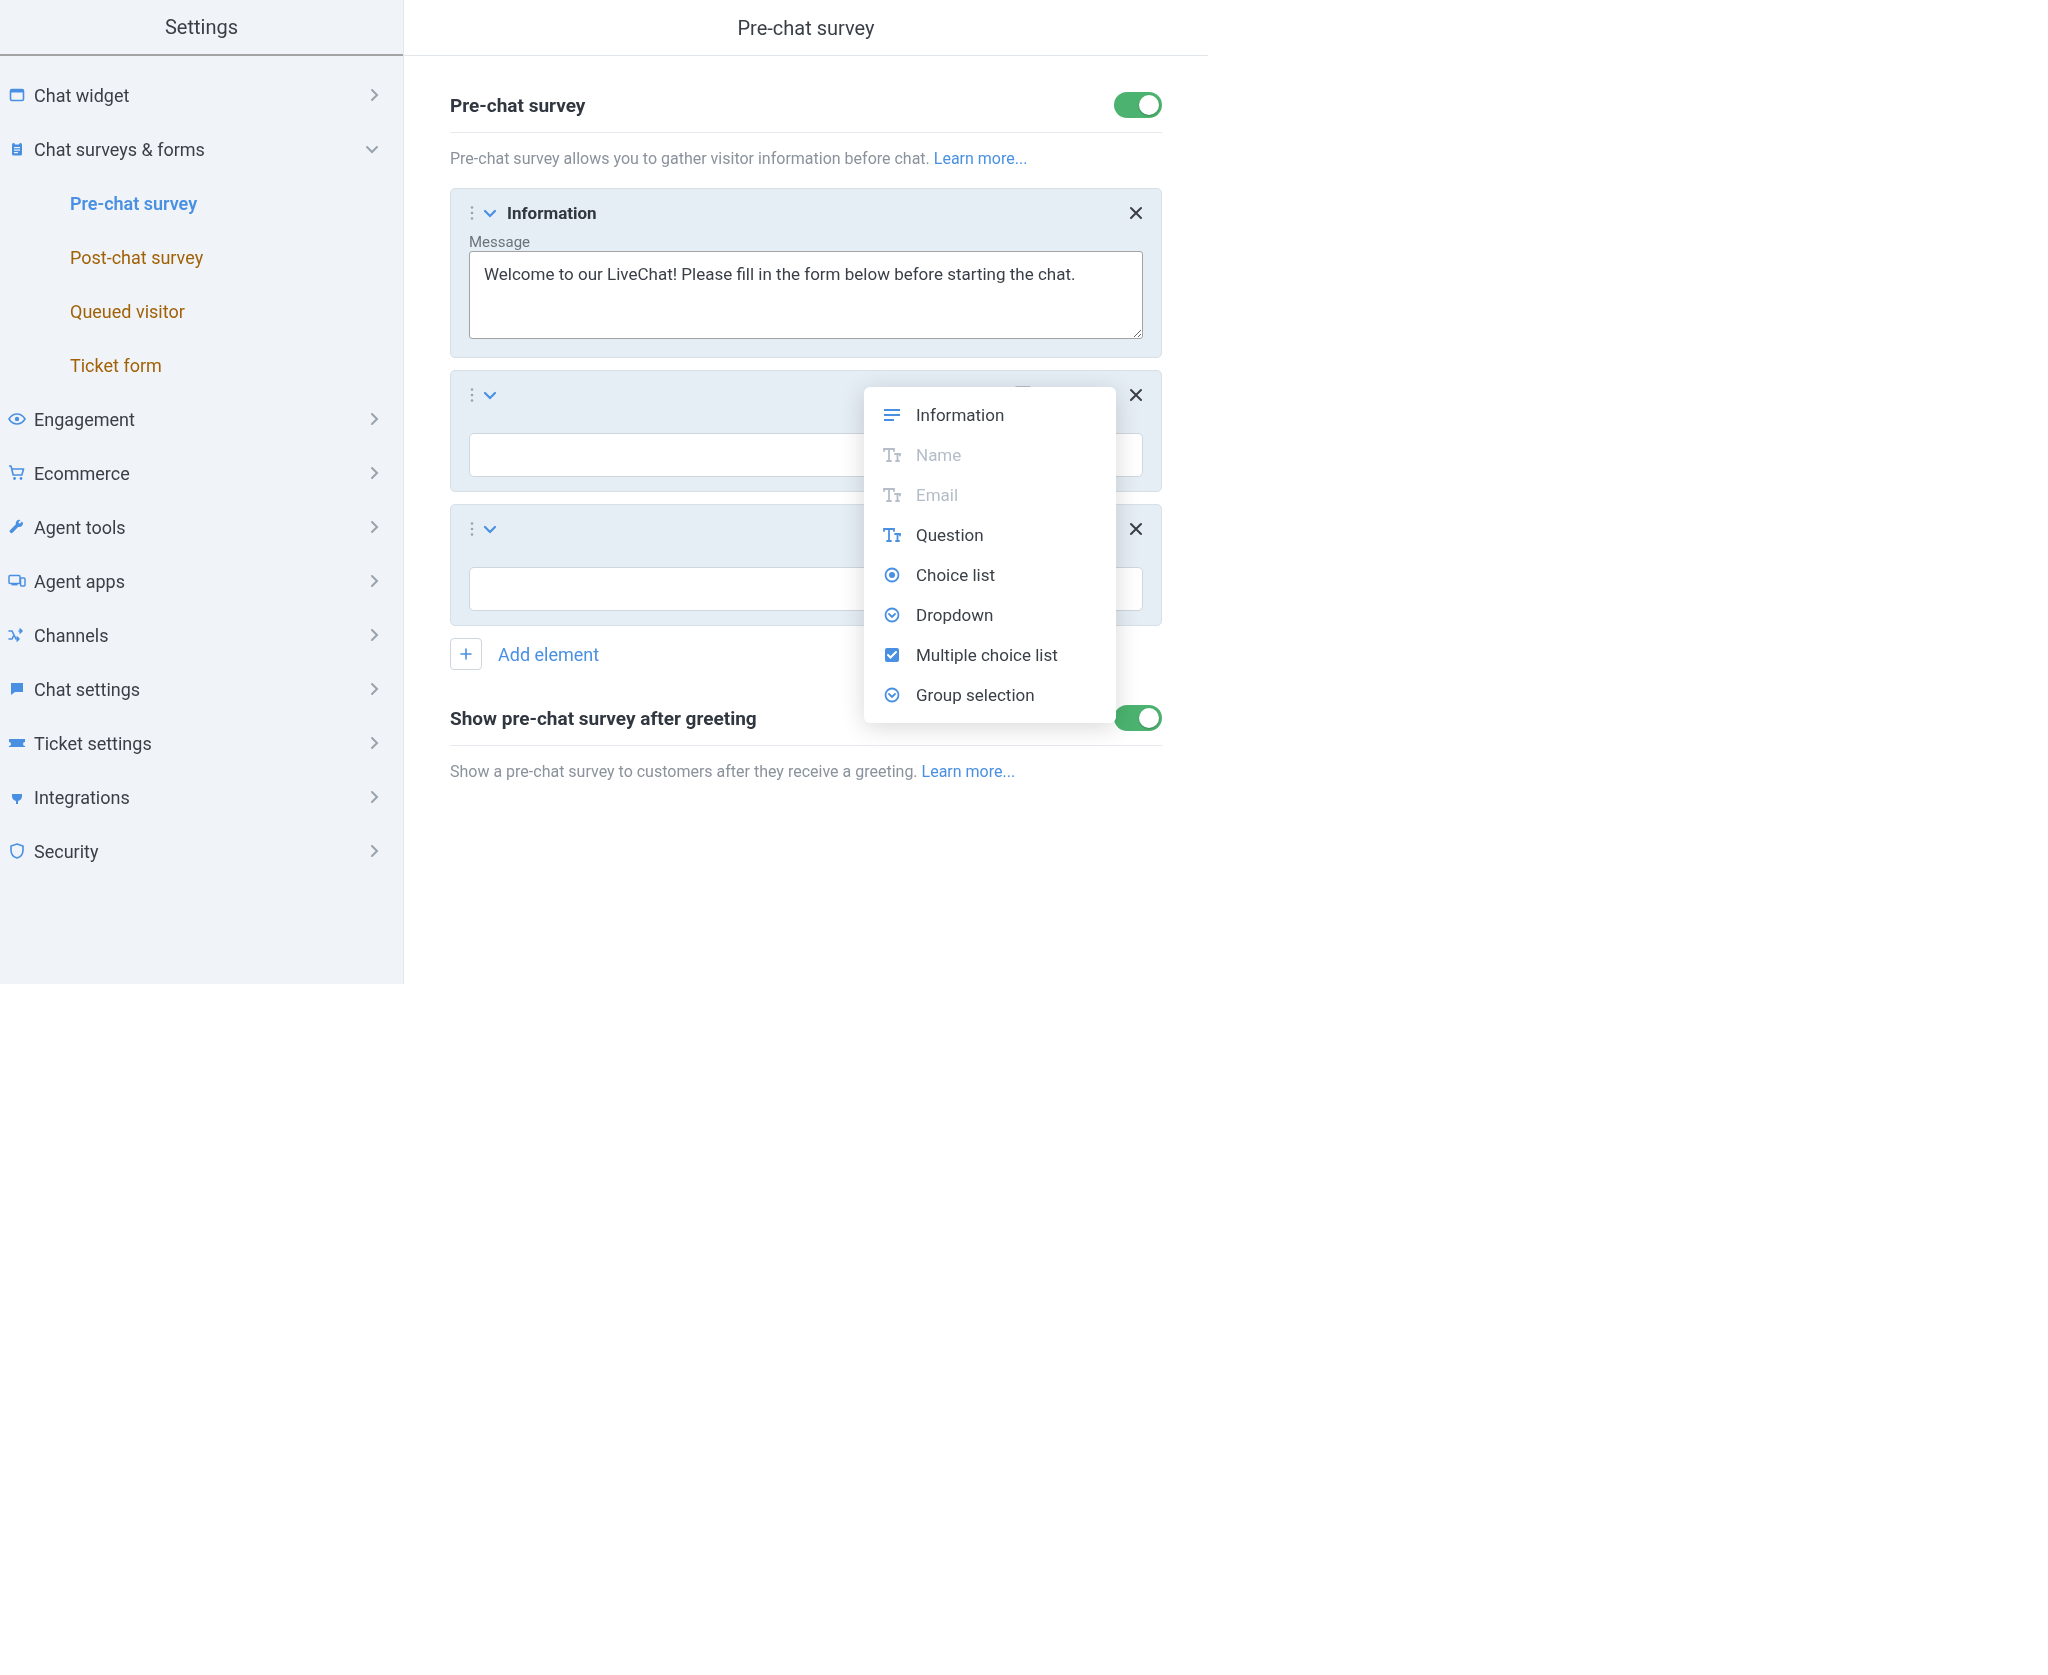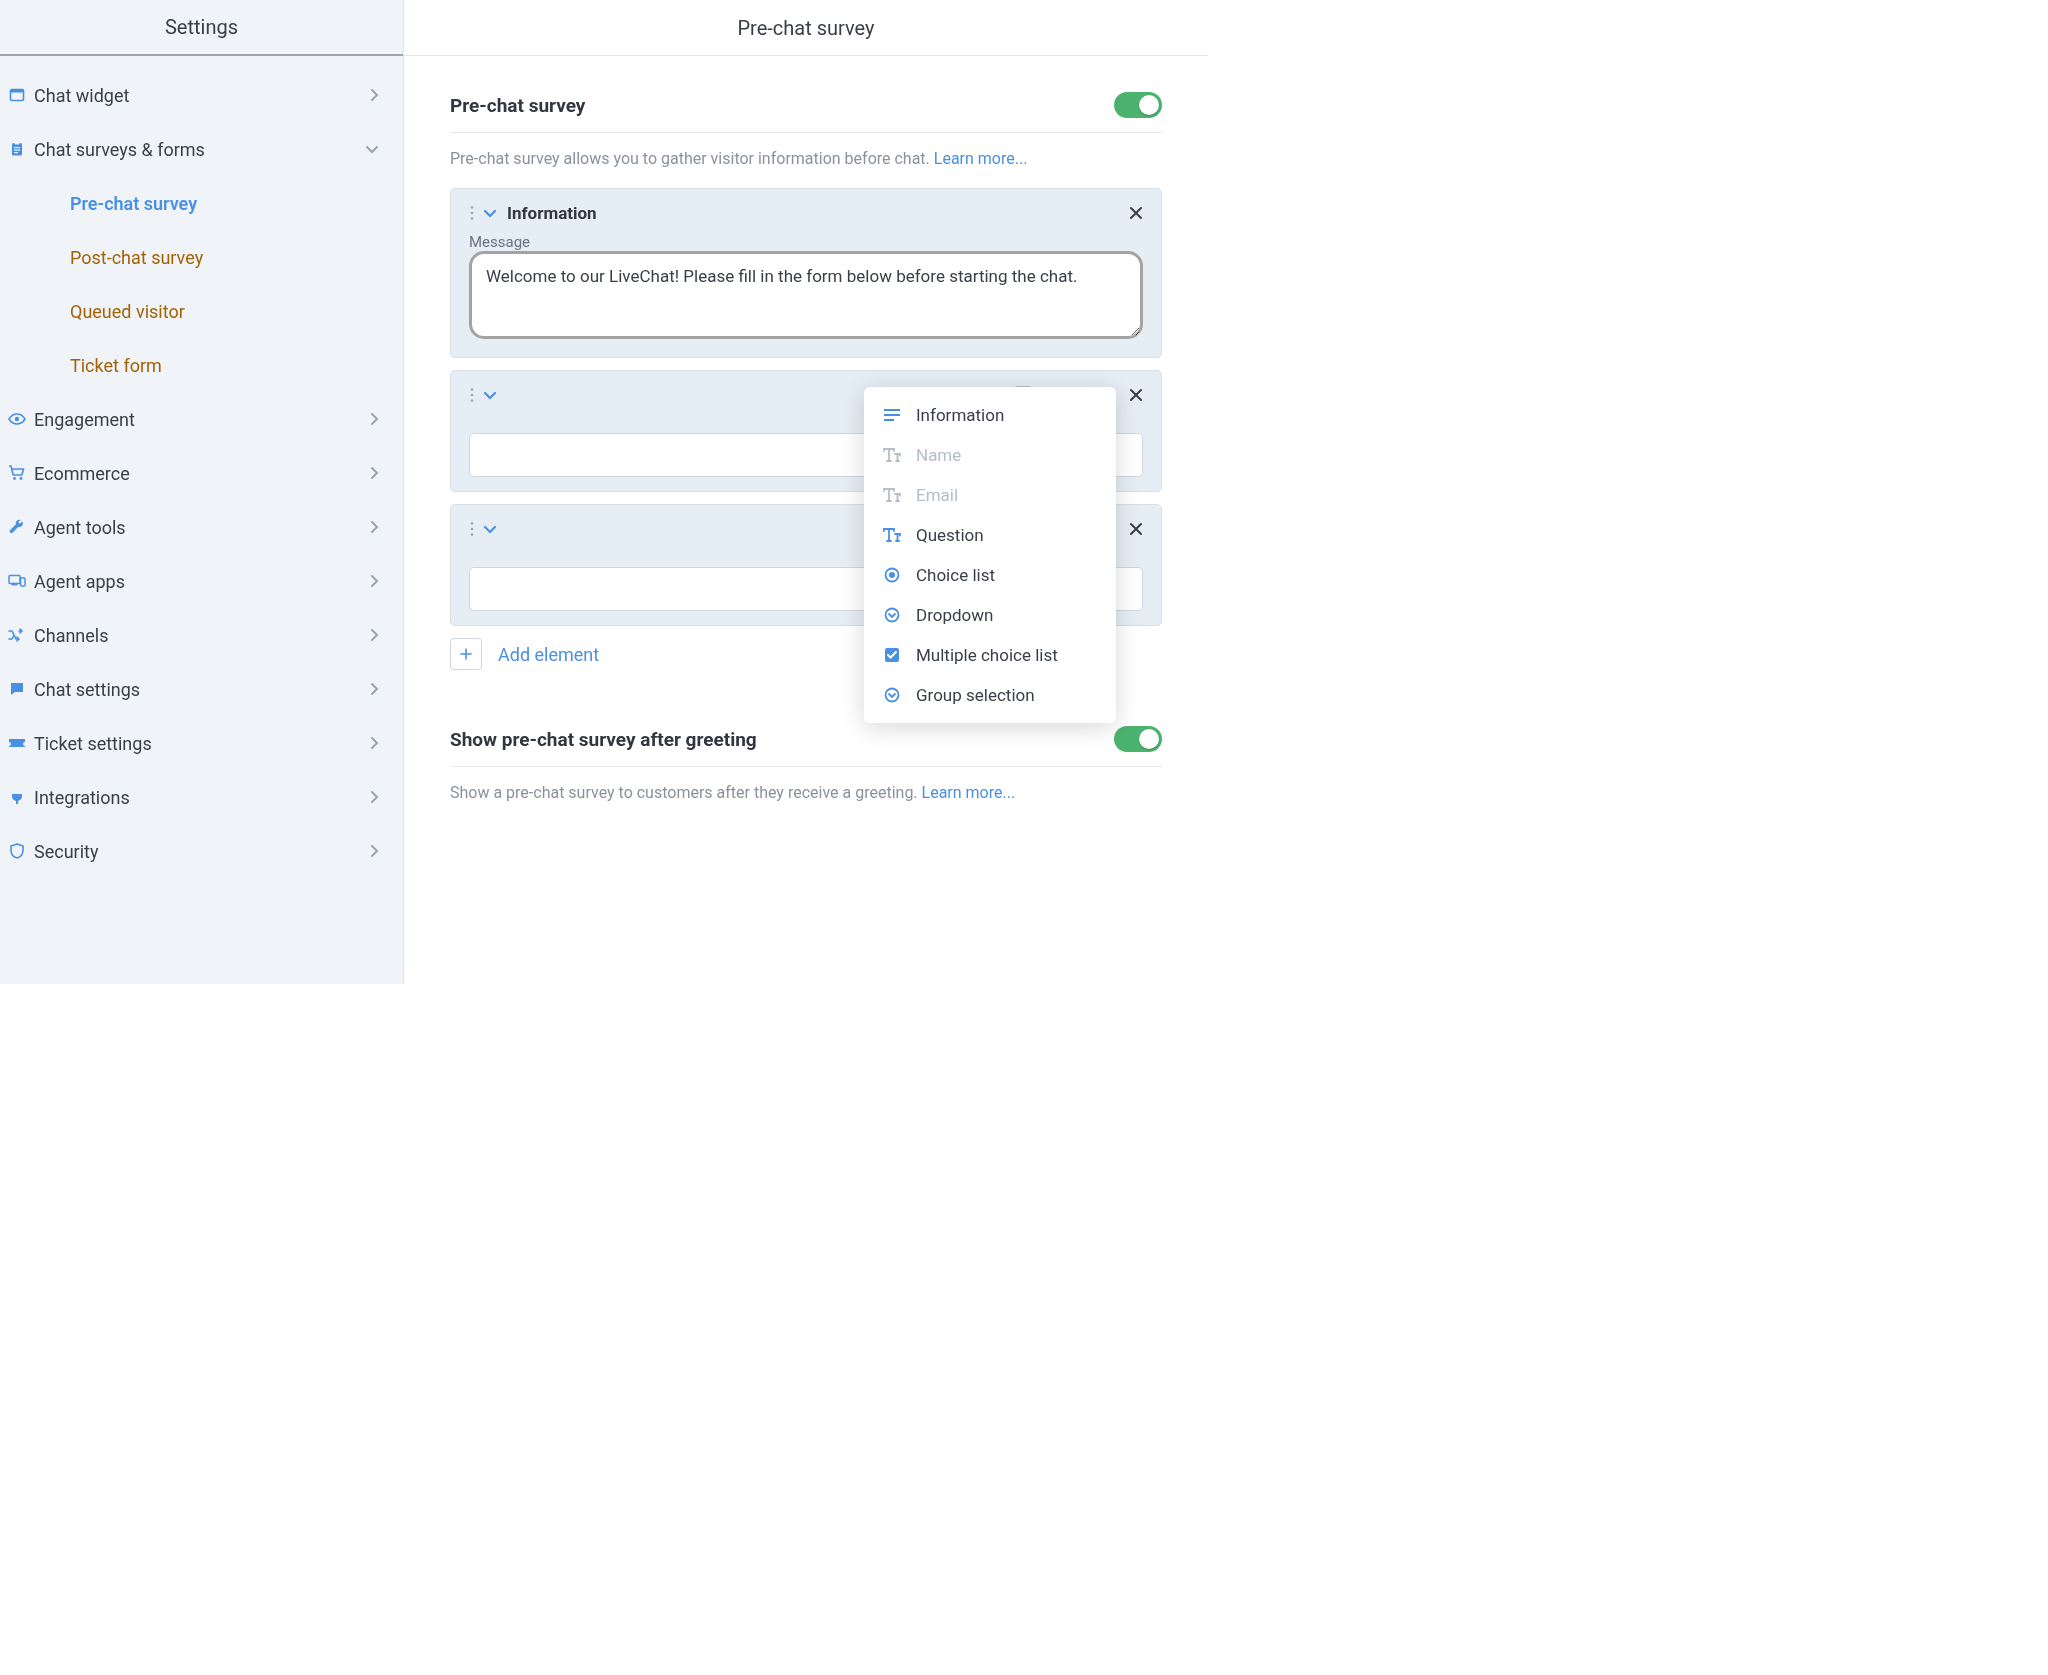--- a/index.html
+++ b/index.html
@@ -134,22 +134,22 @@
       width: 18px; height: 18px;
       border: 1.5px solid #b5bec8;
       border-radius: 3px;
       background: #fff;
       cursor: pointer;
     }
     .field-label { font-size: 15px; color: #6b737d; }
     .textarea {
       width: 100%;
       background: #fff;
-      border: 3px solid #a3a3a3;
-      border-radius: 15px;
+      border: 1px solid #a3a3a3;
+      border-radius: 3px;
       padding: 12px 14px;
       font-size: 17px;
       color: #3a3f47;
       resize: vertical;
       min-height: 88px;
       font-family: inherit;
     }
     .textinput {
       width: 100%;
       background: #fff;
@@ -205,21 +205,21 @@
     }
     .menu-item.disabled { color: #b5bec8; cursor: default; }
     .menu-item .mi-icon {
       width: 20px;
       display: flex;
       justify-content: center;
       color: #4a90e2;
     }
     .menu-item.disabled .mi-icon { color: #b5bec8; }
     
-    .section2 { margin-top: 56px; }
+    .section2 { margin-top: 35px; }
     
     svg { display: block; }
   </style>
 </head>
 <body>
 
 <div class="app">
 
   <aside class="sidebar">
     <div class="sidebar-header">Settings</div>

